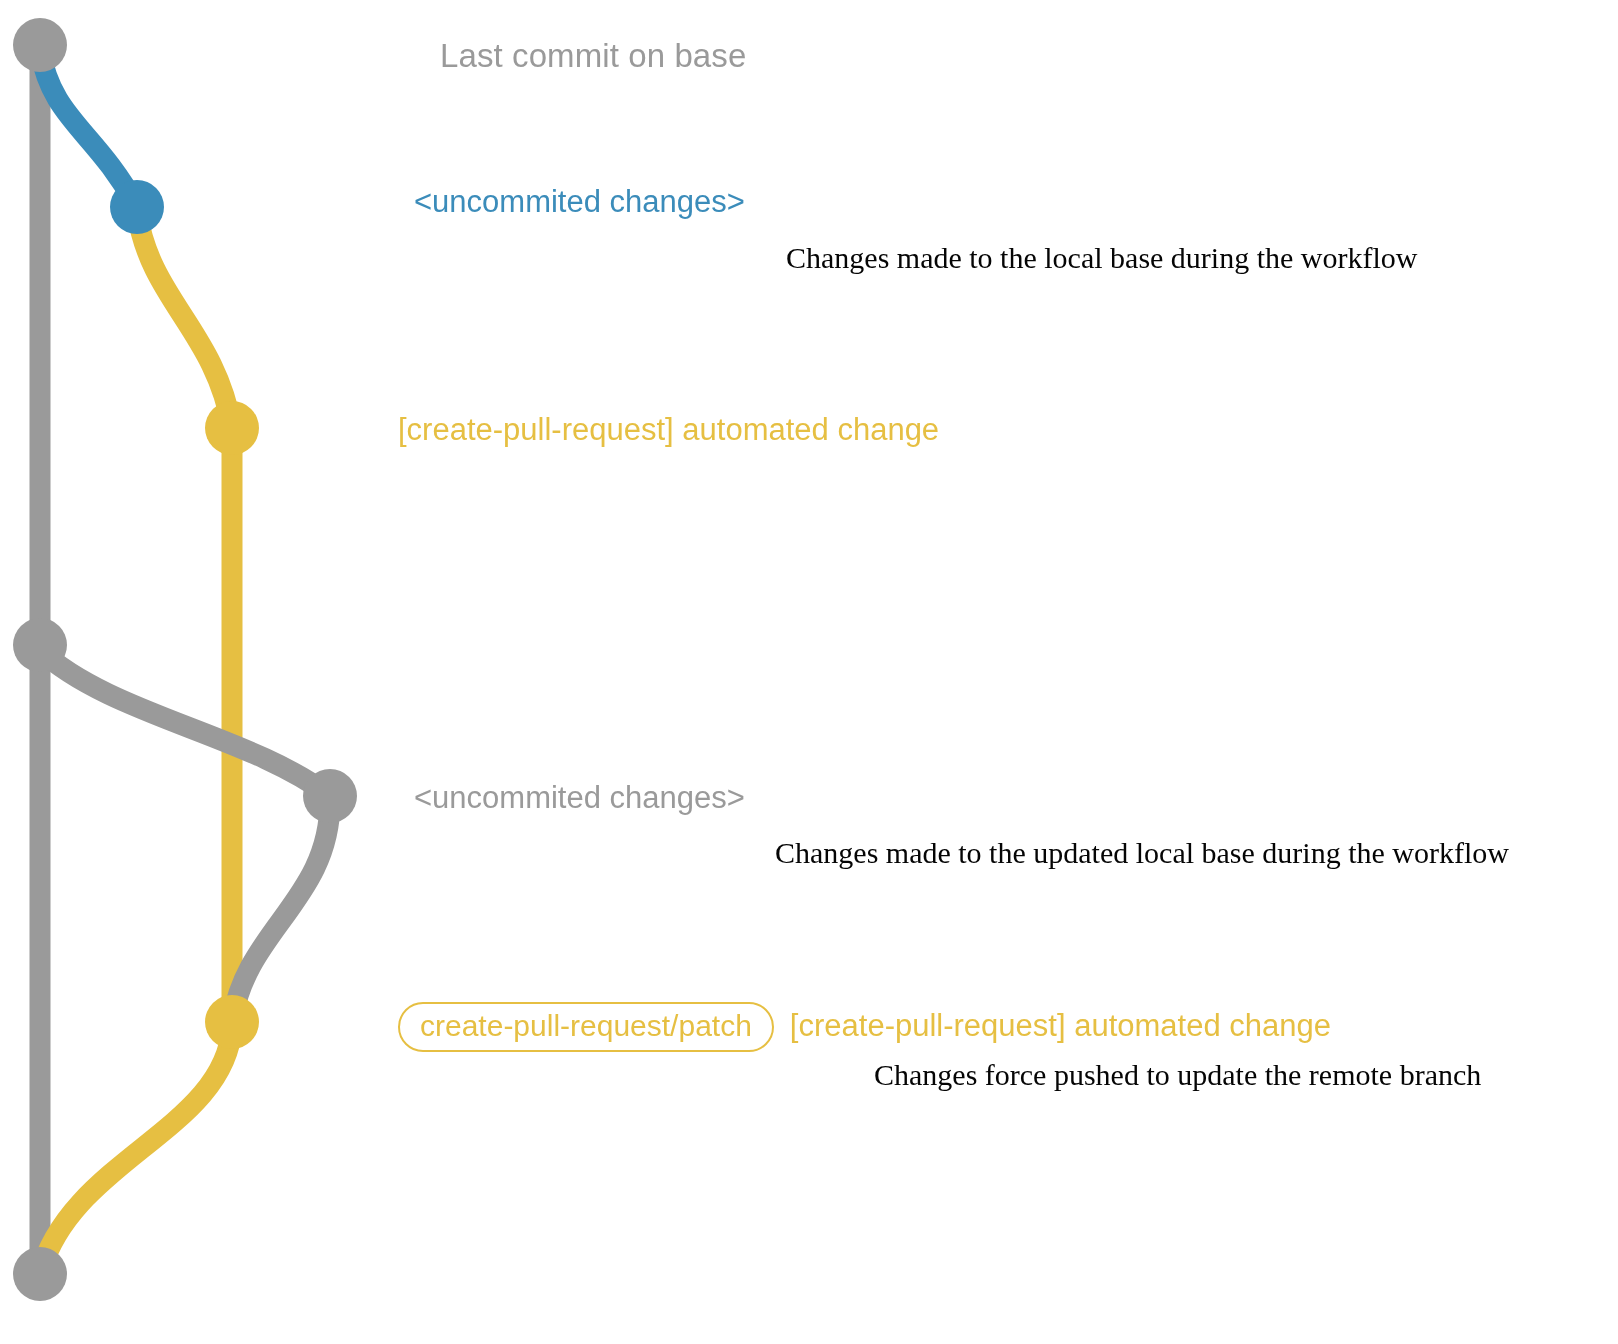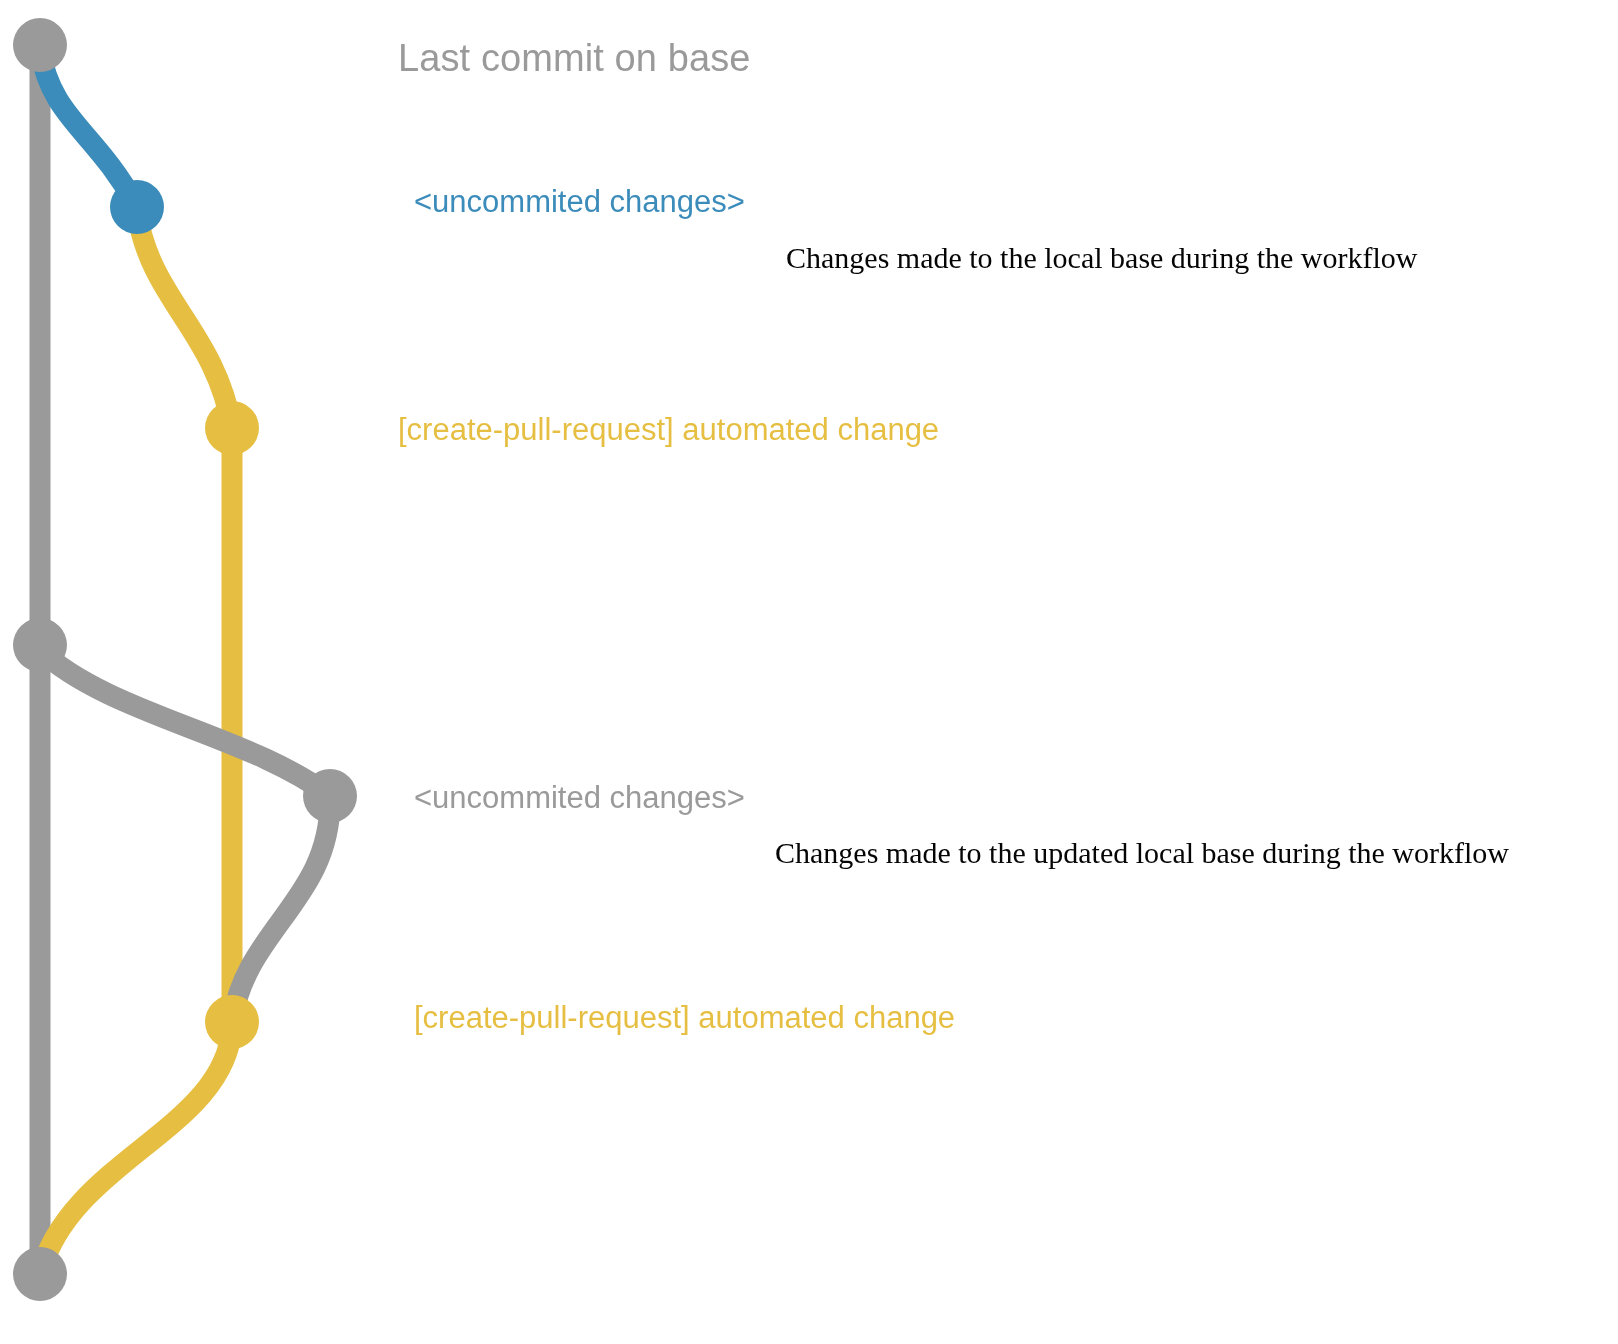--- a/index.html
+++ b/index.html
@@ -27,23 +27,24 @@
     height: 1344px;
   }
   .row {
     position: absolute;
     display: flex;
     align-items: baseline;
     white-space: nowrap;
   }
   .heading {
     font-family: "Liberation Sans", sans-serif;
-    font-size: 38px;
+    font-size: 33px;
     letter-spacing: 0.1px;
     color: #9a9a9a;
+    margin-left: 42px;
   }
   .badge {
     display: inline-block;
     border: 2px solid #9a9a9a;
     border-radius: 26px;
     padding: 7px 20px 9px 20px;
     font-family: "Liberation Sans", sans-serif;
     font-size: 30px;
     line-height: 1;
     color: #9a9a9a;
@@ -128,17 +129,19 @@
     <span class="standalone-subject yellow">[create-pull-request] automated change</span>
   </div>
 
 
   <div class="row" style="left:398px; top:782px;">
     <span class="subject gray">&lt;uncommited changes&gt;</span>
   </div>
   <div class="note" style="left:775px; top:838px;">Changes made to the updated local base during the workflow</div>
 
   <div class="row" style="left:398px; top:1002px;">
+    <span class="badge yellow">create-pull-request/patch</span>
     <span class="subject yellow">[create-pull-request] automated change</span>
   </div>
+  <div class="note" style="left:874px; top:1060px;">Changes force pushed to update the remote branch</div>
 
 
 </div>
 
 </body></html>

